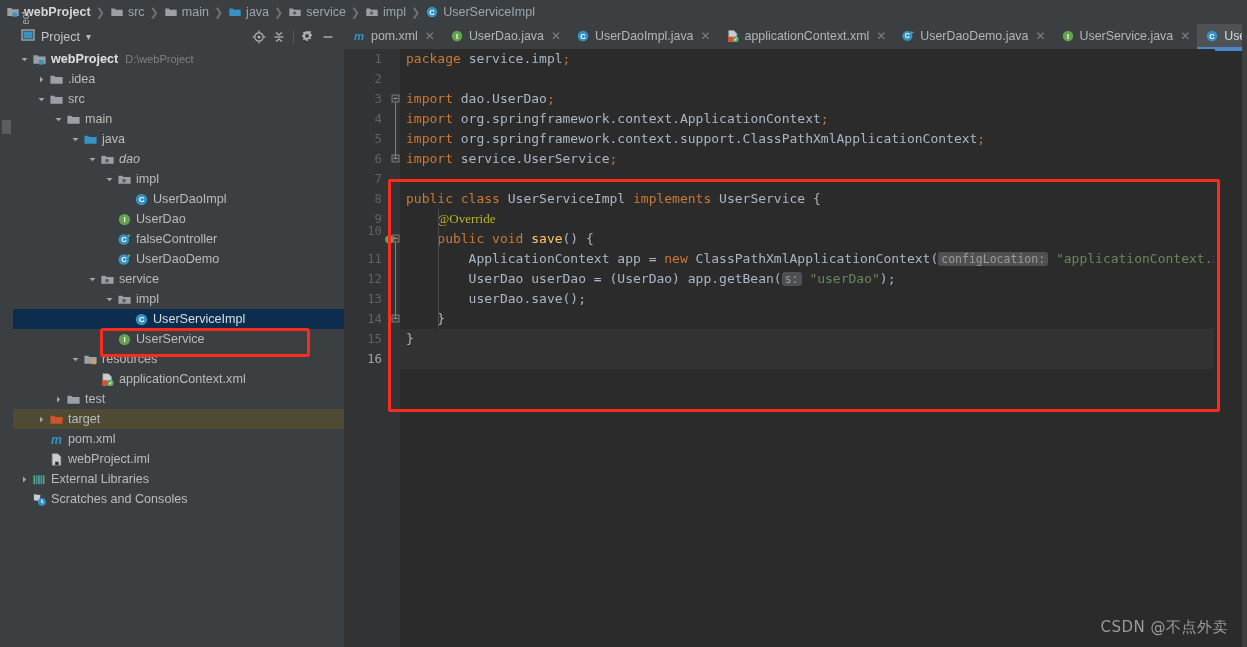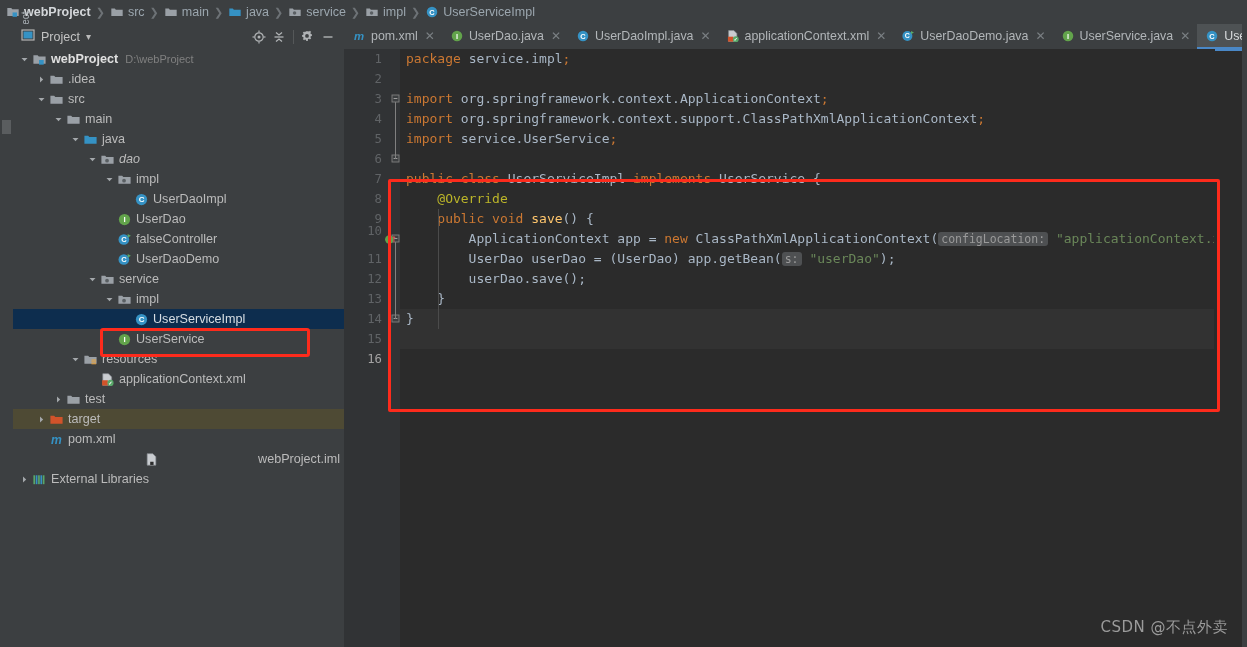--- a/index.html
+++ b/index.html
@@ -173,21 +173,21 @@
     padding-left: 6px;
   }
   .codeline.curline { background: #323232; }
   .indentguide {
     position: absolute; top: 0; bottom: 0; width: 1px; background: #4b4b4b;
   }
 
   .k  { color: #cc7832; }       
   .id { color: #a9b7c6; }       
   .str{ color: #6a8759; }       
-  .ann{ color: #bbb529; }       
+  .ann{ color: #bbb529; font-family: Liberation Serif, serif; }       
   .mth{ color: #ffc66d; }       
   .pun{ color: #a9b7c6; }
   .semi { color: #cc7832; }
   .hint {
     background: #4e5052; color: #9a9a9a;
     border-radius: 3px; padding: 0 3px; font-size: 11.5px;
   }
 
   
   .stripe {
@@ -585,21 +585,21 @@
         </div>
         <div class="trow" style="padding-left: 23px;">
           <span class="arrow"></span>
           <span class="ticon">
             <svg width="15" height="15" viewBox="0 0 16 16">
               <text x="8" y="12.5" fill="#3592c4" font-size="13" font-family="Liberation Sans, sans-serif" text-anchor="middle" font-weight="bold" font-style="italic">m</text>
             </svg>
           </span>
           <span class="tlabel">pom.xml</span>
         </div>
-        <div class="trow" style="padding-left: 23px; justify-content: space-between;">
+        <div class="trow" style="padding-left: 23px;">
           <span class="arrow"></span>
           <span class="ticon">
             <svg width="15" height="15" viewBox="0 0 16 16">
               <path d="M3.4 1.8h6l3.2 3.2v9H3.4z" fill="#c9ccd0"></path>
               <path d="M3.4 1.8h6l3.2 3.2v9H3.4z" fill="none" stroke="#8b9096" stroke-width="0.7"></path>
               <rect x="6.6" y="10.4" width="3.6" height="3.4" fill="#2b2b2b"></rect>
             </svg>
           </span>
           <span class="tlabel">webProject.iml</span>
         </div>
@@ -612,20 +612,31 @@
           <span class="ticon">
             <svg width="15" height="15" viewBox="0 0 16 16">
               <rect x="1.5" y="3.5" width="1.8" height="9.5" fill="#59a869"></rect>
               <rect x="4" y="3.5" width="1.8" height="9.5" fill="#3592c4"></rect>
               <rect x="6.5" y="3.5" width="1.8" height="9.5" fill="#59a869"></rect>
               <rect x="9" y="3.5" width="1.8" height="9.5" fill="#3592c4"></rect>
               <rect x="11.5" y="3.5" width="1.8" height="9.5" fill="#59a869"></rect>
             </svg>
           </span>
           <span class="tlabel">External Libraries</span>
+        </div>
+        <div class="trow" style="padding-left: 6px;">
+          <span class="arrow"></span>
+          <span class="ticon">
+            <svg width="15" height="15" viewBox="0 0 16 16">
+              <path d="M2 2.5l7 0.6-1 6.4-6-0.6z" fill="#c9ccd0"></path>
+              <circle cx="10.5" cy="10.5" r="4.2" fill="#3592c4"></circle>
+              <path d="M10.5 8.2v2.4l1.7 1" fill="none" stroke="#ffffff" stroke-width="1.2"></path>
+            </svg>
+          </span>
+          <span class="tlabel">Scratches and Consoles</span>
         </div>
       </div>
   </div>
 
   <div class="redbox-tree"></div>
 
   <div class="editor">
     <div class="tabbar" id="tabbar">
         <div class="tab">
           <span class="tabicon">
@@ -755,20 +766,21 @@
             <svg width="13" height="13" viewBox="0 0 16 16">
               <circle cx="6.5" cy="8" r="5.2" fill="#62a34b"></circle>
               <text x="6.5" y="10.7" fill="#ffffff" font-size="7.5" font-family="Liberation Sans, sans-serif" text-anchor="middle" font-weight="bold">I</text>
               <path d="M12.2 11.5V4.6M10.7 6.1l1.5-1.6 1.5 1.6" fill="none" stroke="#c75450" stroke-width="1.3"></path>
             </svg>
           </div>
         </div>
       <div class="codewrap" id="codewrap">
           <div class="codeline"><span class="k">package </span><span class="id">service.impl</span><span class="semi">;</span></div>
           <div class="codeline"> </div>
+          <div class="codeline"><span class="k">import </span><span class="id">dao.UserDao</span><span class="semi">;</span></div>
           <div class="codeline"><span class="k">import </span><span class="id">org.springframework.context.ApplicationContext</span><span class="semi">;</span></div>
           <div class="codeline"><span class="k">import </span><span class="id">org.springframework.context.support.ClassPathXmlApplicationContext</span><span class="semi">;</span></div>
           <div class="codeline"><span class="k">import </span><span class="id">service.UserService</span><span class="semi">;</span></div>
           <div class="codeline"> </div>
           <div class="codeline"><span class="k">public class </span><span class="id">UserServiceImpl </span><span class="k">implements </span><span class="id">UserService {</span></div>
           <div class="codeline"><span class="pun">    </span><span class="ann">@Override</span></div>
           <div class="codeline"><span class="pun">    </span><span class="k">public void </span><span class="mth">save</span><span class="pun">() {</span></div>
           <div class="codeline"><span class="id">        ApplicationContext app = </span><span class="k">new </span><span class="id">ClassPathXmlApplicationContext(</span><span class="hint">configLocation:</span><span class="pun"> </span><span class="str">"applicationContext.xml"</span></div>
           <div class="codeline"><span class="id">        UserDao userDao = (UserDao) app.getBean(</span><span class="hint">s:</span><span class="pun"> </span><span class="str">"userDao"</span><span class="pun">);</span></div>
           <div class="codeline"><span class="id">        userDao.save();</span></div>

